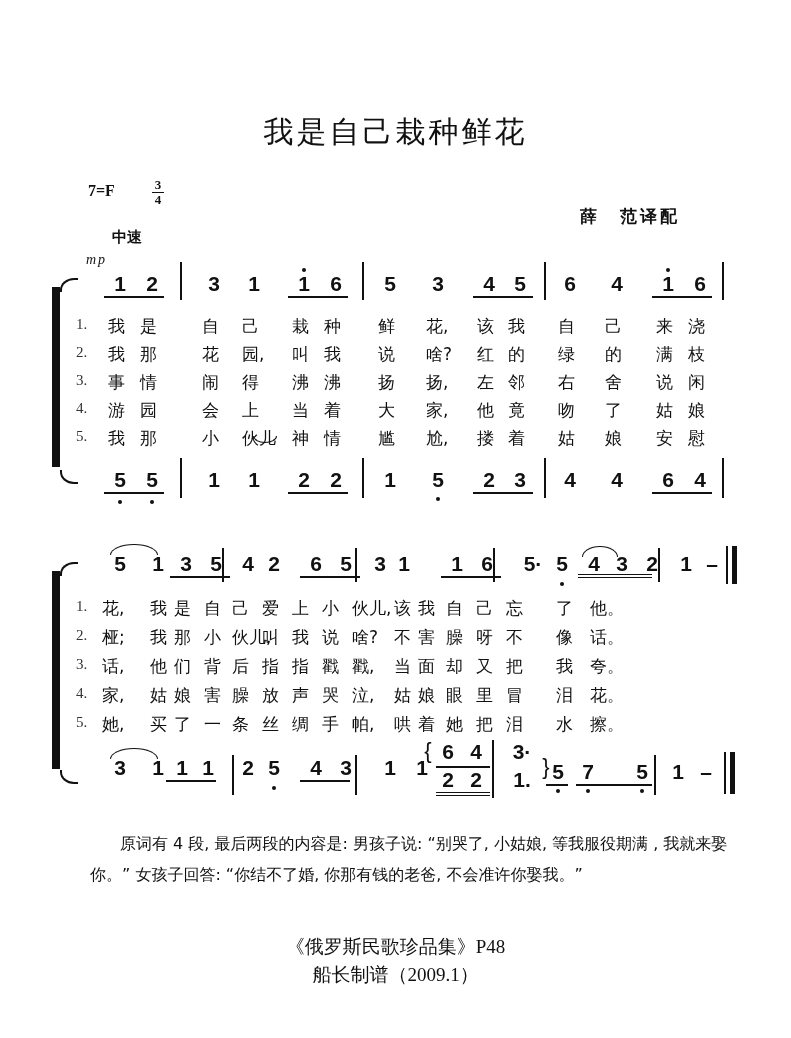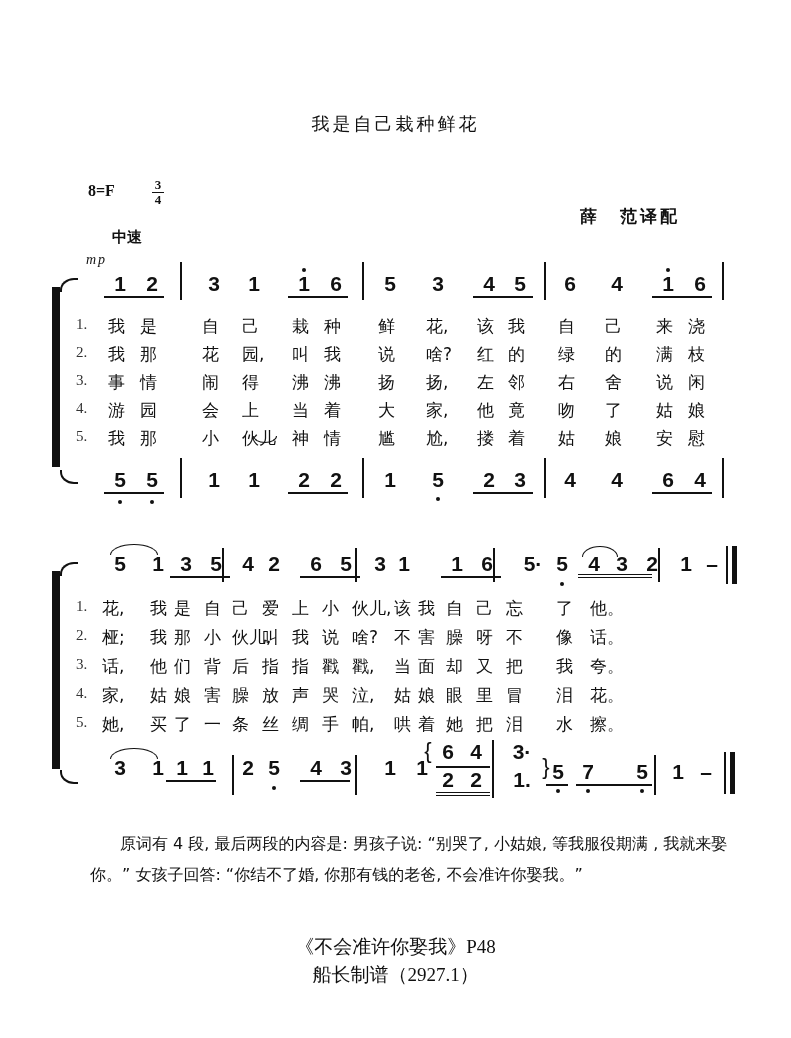--- a/index.html
+++ b/index.html
@@ -1,21 +1,21 @@
 <!DOCTYPE html>
 <html><head>
 <meta charset="utf-8">
 <style>
   html, body { margin: 0; padding: 0; }
   body {
     width: 791px; height: 1038px; background: #ffffff; position: relative; overflow: hidden;
     font-family: "DejaVu Sans", "Liberation Sans", sans-serif; color: #111;
   }
   .abs { position: absolute; }
-  .title { left: 0; width: 791px; top: 112px; text-align: center; font-size: 18px; letter-spacing: 3px; font-family: "DejaVu Sans", sans-serif; font-weight: normal; }
+  .title { left: 0; width: 791px; top: 112px; text-align: center; font-size: 30px; letter-spacing: 3px; font-family: "DejaVu Sans", sans-serif; font-weight: normal; }
   .key { left: 88px; top: 182px; font-size: 16px; font-weight: bold; font-family: "Liberation Serif", serif; }
   .timesig { left: 152px; top: 178px; font-size: 13px; font-weight: bold; font-family: "Liberation Serif", serif; text-align: center; line-height: 14px; }
   .timesig .line { border-top: 1.5px solid #111; width: 12px; margin: 0 auto; }
   .tempo { left: 112px; top: 228px; font-size: 15px; font-weight: bold; }
   .author { left: 580px; top: 205px; font-size: 17px; font-weight: bold; letter-spacing: 3px; }
   .dyn { left: 86px; top: 252px; font-size: 14px; font-style: italic; font-family: "Liberation Serif", serif; letter-spacing: 2px; }
 
   .brace { width: 8px; background: #111; }
   .brace-top, .brace-bot { width: 16px; height: 12px; border-left: 2px solid #111; }
   .brace-top { border-top-left-radius: 14px 12px; border-top: 2px solid #111; }
@@ -35,21 +35,21 @@
   .lyric-row { font-size: 17px; height: 28px; line-height: 28px; white-space: nowrap; }
   .vnum { font-family: "Liberation Serif", serif; font-size: 15px; color: #333; }
 
   .note-text { left: 90px; top: 828px; width: 640px; font-size: 16px; line-height: 31px; text-indent: 30px; }
   .source { left: 0; width: 791px; text-align: center; font-size: 19px; font-family: "Liberation Serif", "DejaVu Serif", serif; }
 </style>
 </head>
 <body>
 
 <div class="abs title">我是自己栽种鲜花</div>
-<div class="abs key">8=F</div>
+<div class="abs key">7=F</div>
 <div class="abs timesig">
   <div>3</div>
   <div class="line"></div>
   <div>4</div>
 </div>
 <div class="abs tempo">中速</div>
 <div class="abs author">薛　范译配</div>
 <div class="abs dyn">mp</div>
 
 <div class="abs brace" style="left:52px; top:287px; height:180px;"></div>
@@ -358,14 +358,14 @@
 <div class="abs dot-below" style="left:586px; top:789px;"></div>
 <div class="abs note" style="left:632px; top:760px;">5</div>
 <div class="abs dot-below" style="left:640px; top:789px;"></div>
 <div class="abs ul" style="left:546px; top:784px; width:22px;"></div>
 <div class="abs ul" style="left:576px; top:784px; width:76px;"></div>
 <div class="abs note" style="left:668px; top:760px;">1</div>
 <div class="abs note" style="left:696px; top:760px;">–</div>
 
 <div class="abs note-text">原词有 4 段, 最后两段的内容是: 男孩子说: “别哭了, 小姑娘, 等我服役期满 , 我就来娶你。” 女孩子回答: “你结不了婚, 你那有钱的老爸, 不会准许你娶我。”</div>
 
-<div class="abs source" style="top:934px;">《不会准许你娶我》P48</div>
-<div class="abs source" style="top:962px;">船长制谱（2927.1）</div>
+<div class="abs source" style="top:934px;">《俄罗斯民歌珍品集》P48</div>
+<div class="abs source" style="top:962px;">船长制谱（2009.1）</div>
 
 </body></html>

